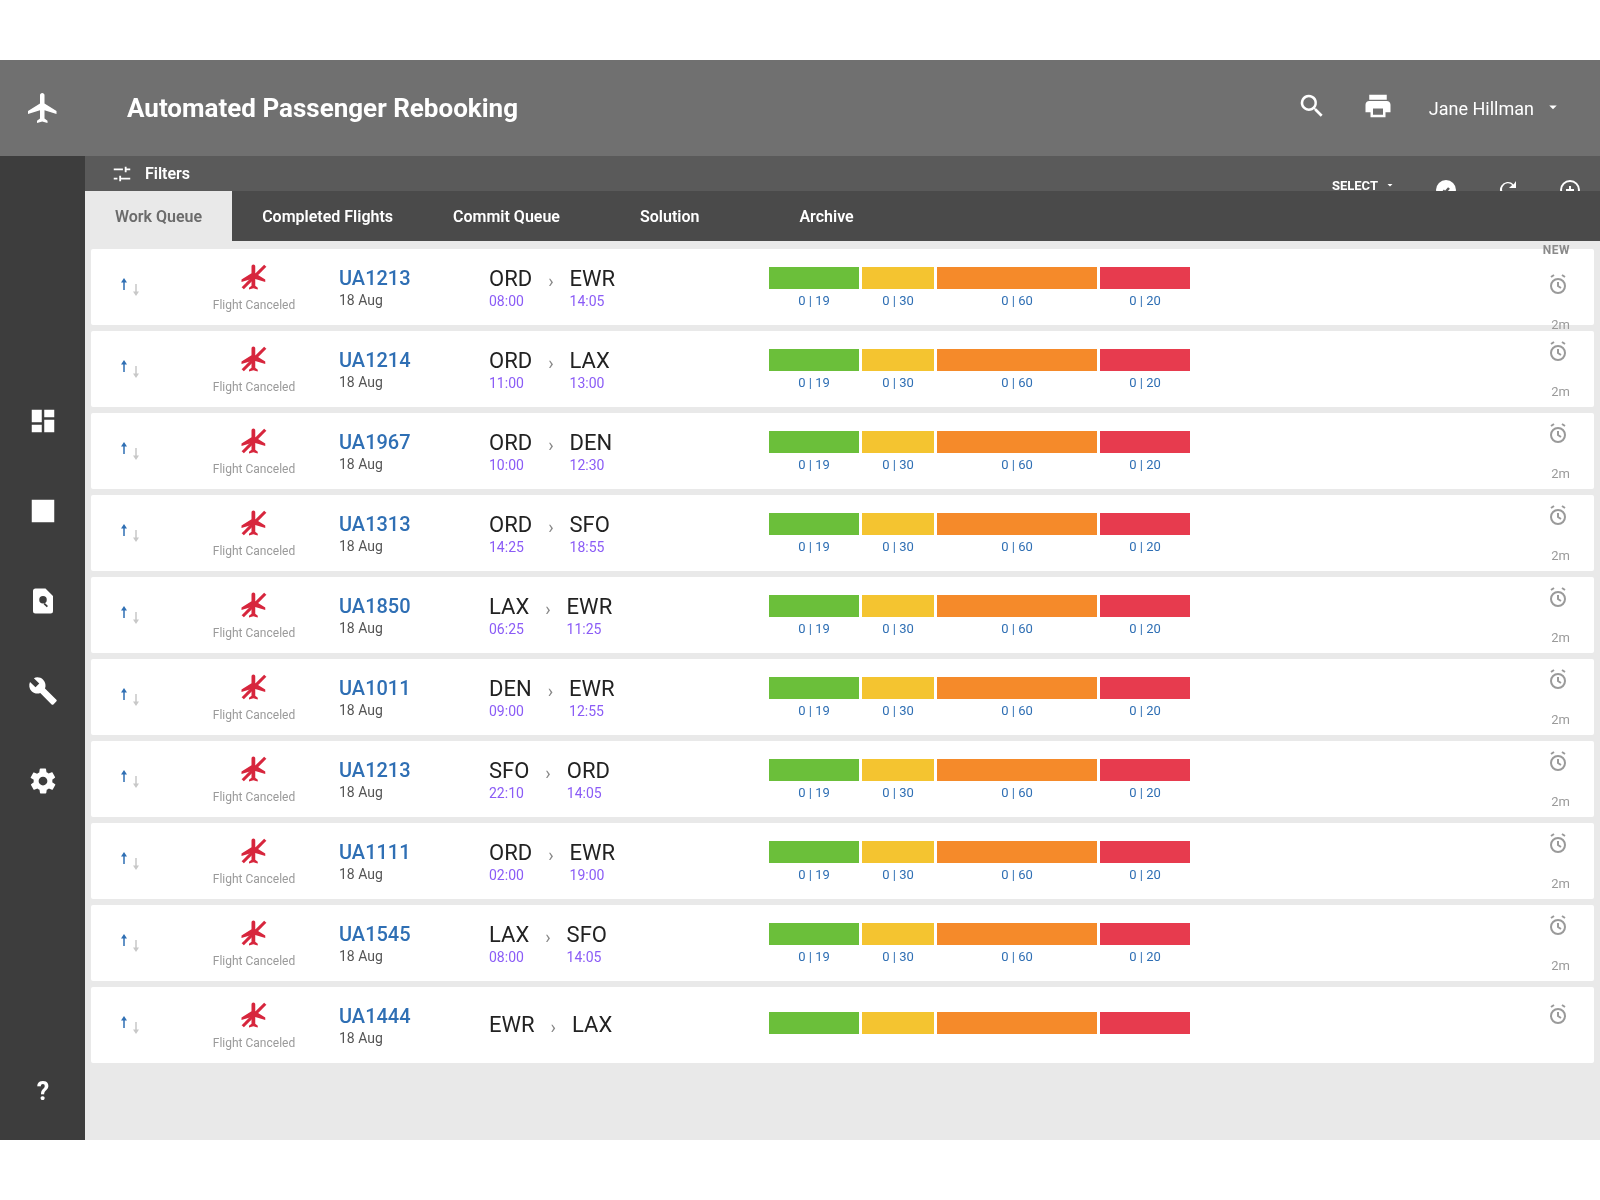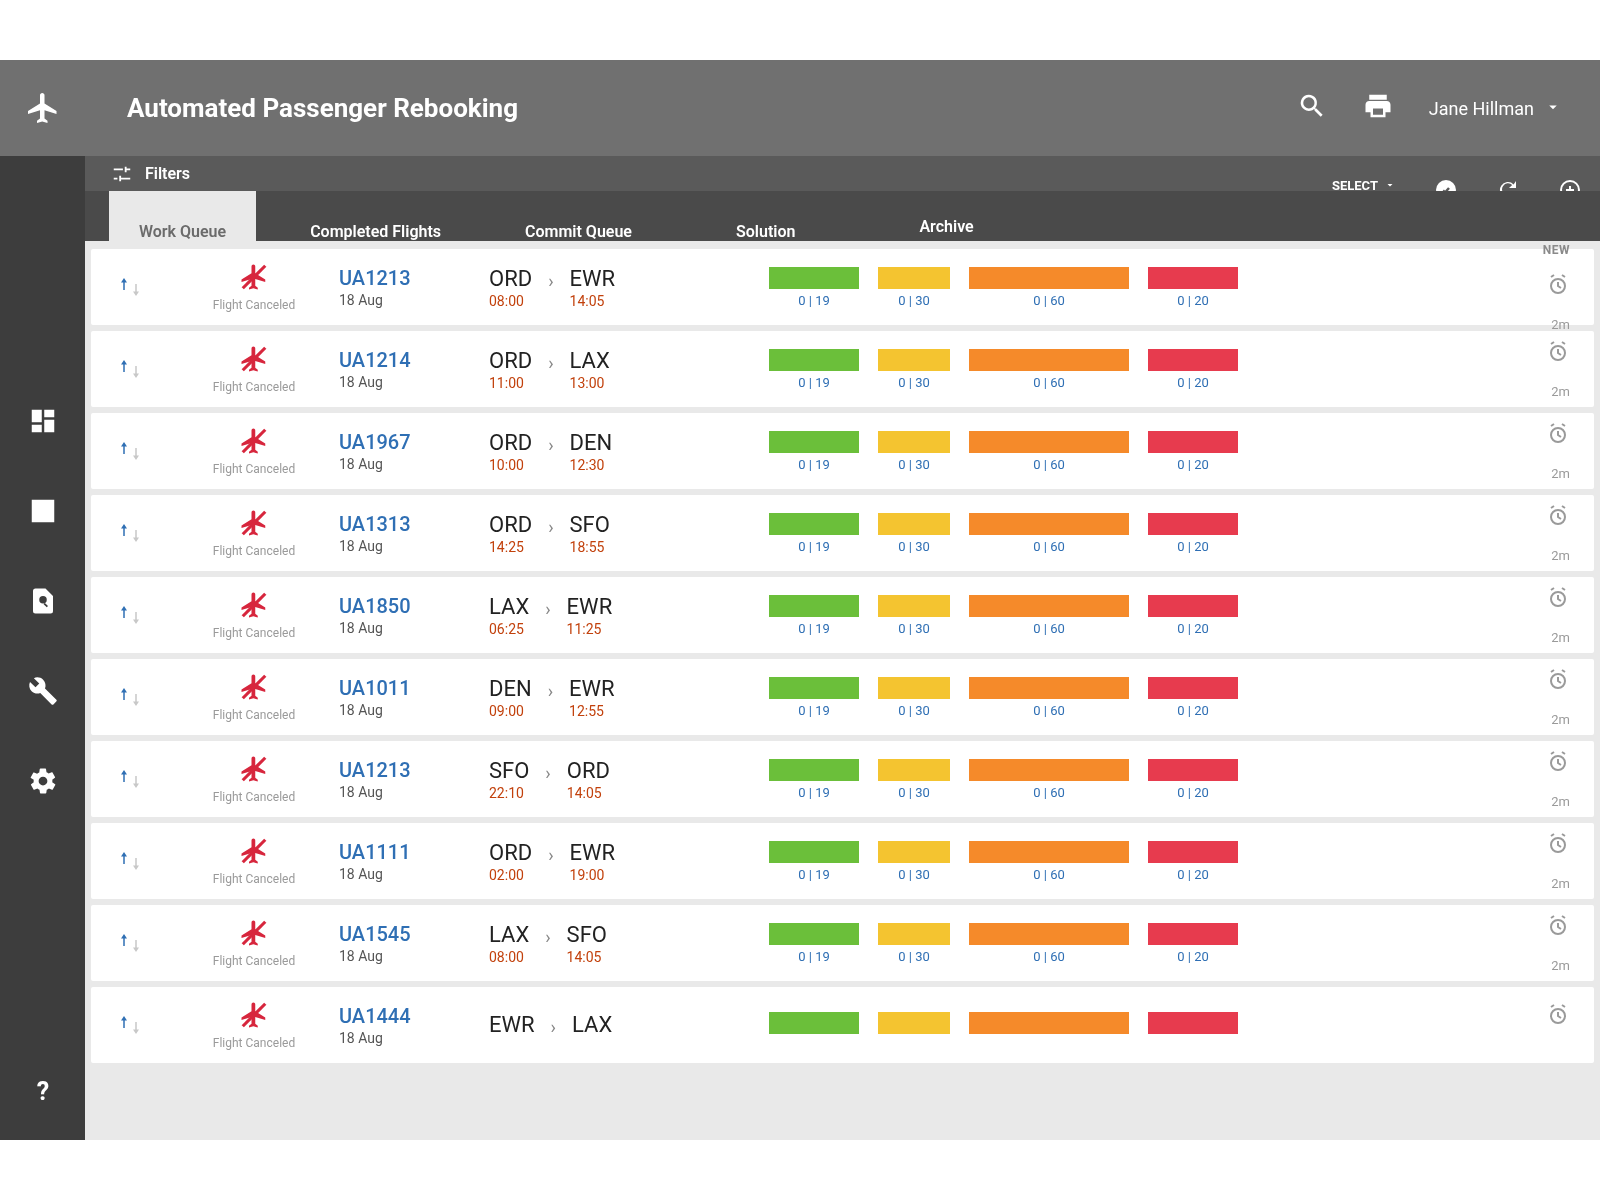--- a/index.html
+++ b/index.html
@@ -30,21 +30,21 @@
 .filterbar { background: #5a5a5a; height: 35px; display: flex; align-items: center; padding: 0 18px 0 26px; color: #fff; }
 .filter-left { display: flex; align-items: center; gap: 12px; font-size: 16px; font-weight: 600; }
 .filter-left svg { width: 22px; height: 22px; fill: #fff; }
 .filter-right { margin-left: auto; display: flex; align-items: flex-start; gap: 38px; margin-top: 36px; }
 .select-chip { font-size: 13px; font-weight: 700; display: flex; align-items: center; gap: 6px; }
 .select-chip svg { width: 12px; height: 12px; fill: #fff; }
 .fr-icon svg { width: 24px; height: 24px; fill: #fff; }
 
 
 .tabs { background: #4a4a4a; height: 50px; display: flex; color: #fff; font-size: 16px; font-weight: 600; }
-.tab { padding: 0 30px; display: flex; align-items: flex-end; cursor: pointer; margin-left: 24px; }
+.tab { padding: 0 30px; display: flex; align-items: center; cursor: pointer; }
 .tab.active { background: #e9e9e9; color: #6b6b6b; }
 
 
 .rows { flex: 1; overflow-y: hidden; }
 .row { background: #fff; margin: 6px 6px 0 6px; height: 76px; display: flex; align-items: center; border-radius: 2px; padding: 0 24px 0 24px; }
 .row:first-child { margin-top: 8px; }
 
 .col-sort { width: 54px; display: flex; align-items: flex-end; }
 .sort-arrows { position: relative; width: 30px; height: 30px; }
 .sort-arrows .up { position: absolute; left: 0; top: 0; }
@@ -55,24 +55,24 @@
 .status-icon svg { width: 34px; height: 30px; fill: #d7263d; }
 .status-label { font-size: 12px; color: #9a9a9a; margin-top: 2px; }
 
 .col-flight { width: 150px; }
 .flight-num { font-size: 20px; color: #2f6fb4; font-weight: 500; }
 .flight-date { font-size: 14px; color: #555; margin-top: 2px; }
 
 .col-route { width: 280px; display: flex; align-items: flex-start; gap: 16px; }
 .route-node { display: flex; flex-direction: column; }
 .route-code { font-size: 22px; color: #222; }
-.route-time { font-size: 14px; color: #c2410c; margin-top: 2px; }
+.route-time { font-size: 14px; color: #8b5cf6; margin-top: 2px; }
 .route-arrow { color: #888; font-size: 18px; margin-top: 4px; }
 
-.col-bars { flex: 1; display: flex; align-items: center; gap: 19px; }
+.col-bars { flex: 1; display: flex; align-items: center; gap: 3px; }
 .bar-group { display: flex; flex-direction: column; align-items: center; }
 .bar { height: 22px; border-radius: 0; }
 .bar.green { background: #6bbf3a; width: 90px; }
 .bar.yellow { background: #f4c430; width: 72px; }
 .bar.orange { background: #f58a2a; width: 160px; }
 .bar.red { background: #e73b4e; width: 90px; }
 .bar-label { font-size: 13px; color: #2f6fb4; margin-top: 4px; }
 
 .col-end { width: 80px; display: flex; flex-direction: column; align-items: flex-end; gap: 16px; }
 .new-badge { font-size: 12px; font-weight: 700; color: #8a8a8a; letter-spacing: 0.5px; }

